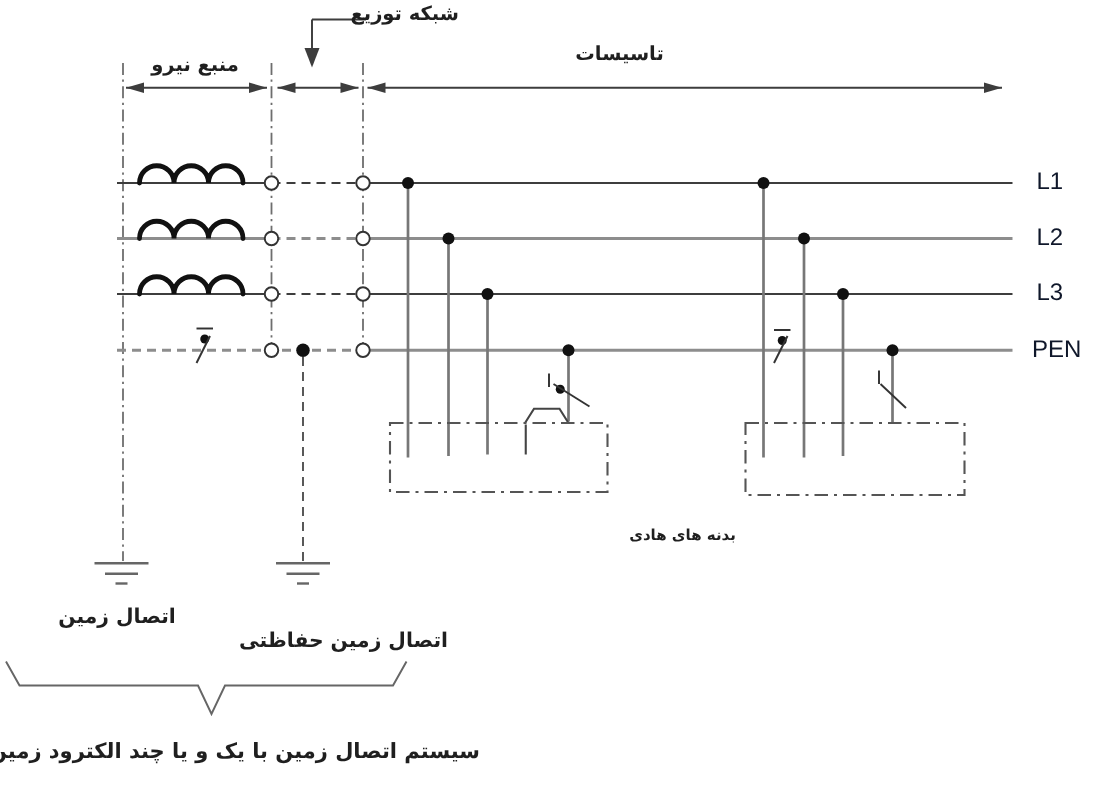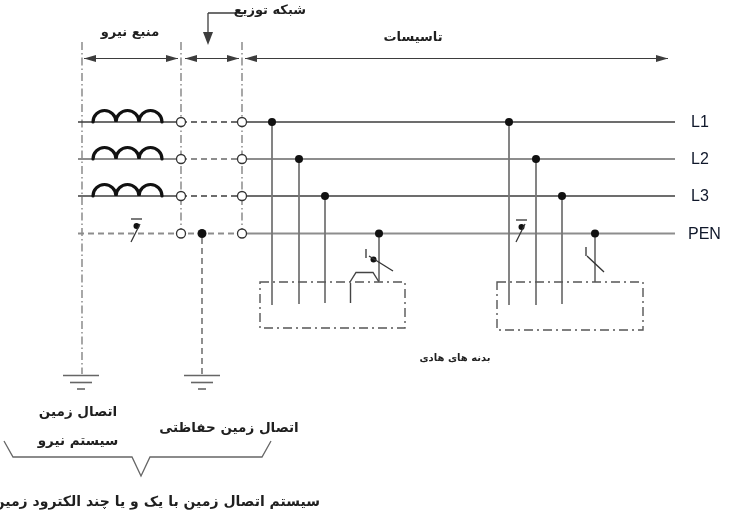--- a/index.html
+++ b/index.html
@@ -152,34 +152,33 @@
       <line x1="586" y1="247" x2="586" y2="256"></line>
       <line x1="587" y1="256" x2="604" y2="272"></line>
     </g>
     <rect x="497" y="282" width="146" height="48" fill="none" stroke="#555" stroke-width="1.4" stroke-dasharray="9 4 2 4"></rect>
 
     <polyline points="4,441 13,457 132,457 141,476 150,457 262,457 271,441" fill="none" stroke="#666" stroke-width="1.3"></polyline>
   </svg>
 
   <div class="lbl" style="left:244px;top:2px;width:62px;">شبکه توزیع</div>
 
-  <div class="lbl" style="left:92px;top:24px;width:76px;">منبع نیرو</div>
+  <div class="lbl" style="left:92px;top:36px;width:76px;">منبع نیرو</div>
 
   <div class="lbl" style="left:375px;top:29px;width:76px;">تاسیسات</div>
 
   <div class="lbl latin" style="left:691px;top:112px;">L1</div>
   <div class="lbl latin" style="left:691px;top:149px;">L2</div>
   <div class="lbl latin" style="left:691px;top:186px;">L3</div>
   <div class="lbl latin" style="left:688px;top:224px;">PEN</div>
 
   <div class="lbl" style="left:400px;top:352px;width:110px;font-size:10px;">بدنه های هادی</div>
 
   <div class="lbl twoline" style="left:36px;top:397px;width:84px;font-size:13.5px;">
     <div>اتصال زمین</div>
-    <div>سیستم نیرو</div>
   </div>
 
   <div class="lbl twoline" style="left:150px;top:413px;width:158px;font-size:13.5px;line-height:28px;">
     <div>اتصال زمین حفاظتی</div>
   </div>
 
   <div class="lbl" style="left:10px;top:493px;width:310px;font-size:14px;">سیستم اتصال زمین با یک و یا چند الکترود زمین</div>
 
 </div>
 

